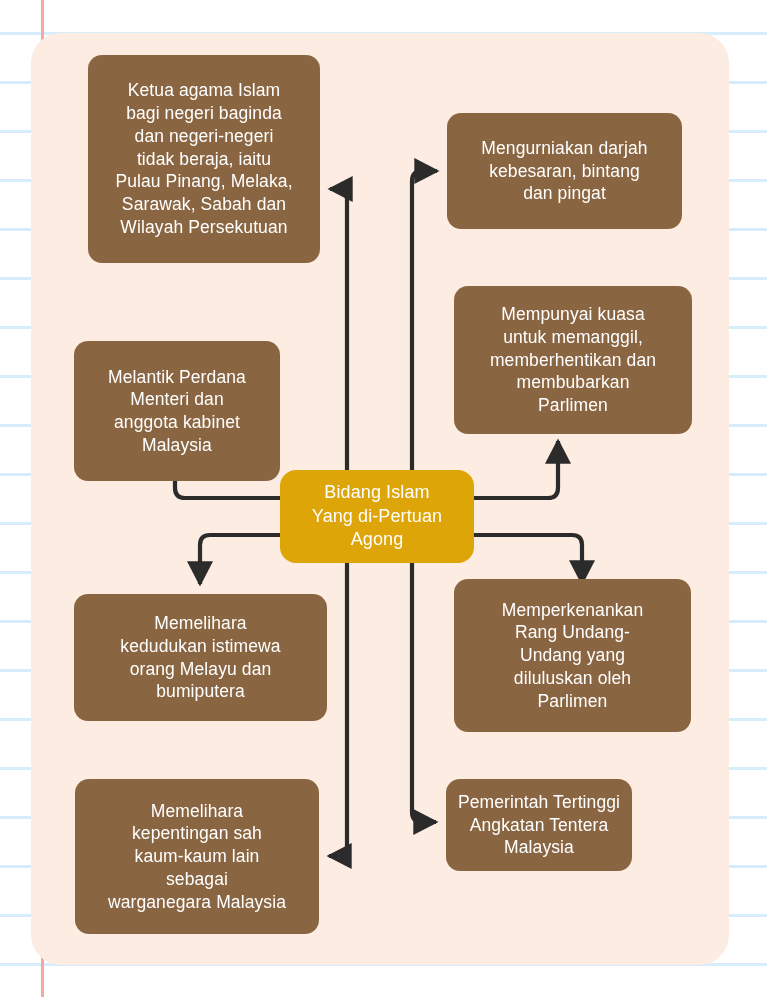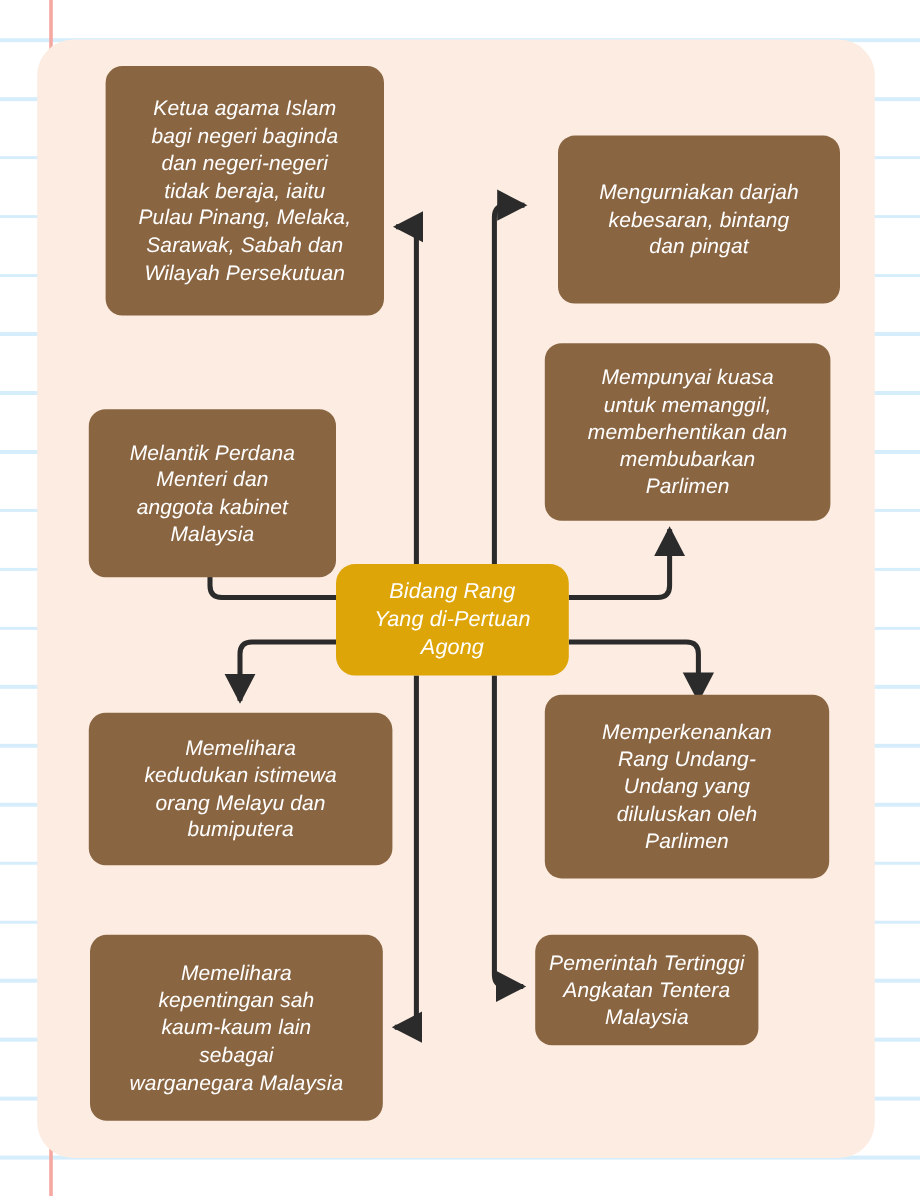--- a/index.html
+++ b/index.html
@@ -69,21 +69,20 @@
   .node {
     position: absolute;
     border-radius: 14px;
     display: flex;
     align-items: center;
     justify-content: flex-start;
     text-align: center;
     color: #ffffff;
     letter-spacing: 0.1px;
     padding: 8px 0;
-    font-style: italic;
   }
 
   .node.branch {
     background: #8a6542;
     font-size: 17.5px;
     line-height: 1.30;
   }
 
   .node.center {
     background: #dda508;
@@ -93,21 +92,21 @@
   }
 
   .node .label {
     display: block;
     width: 100%;
     white-space: pre-line;
   }
 
   
   #node-agama        { left: 88px;  top: 55px;  width: 232px; height: 208px; }
-  #node-darjah       { left: 447px; top: 113px; width: 235px; height: 140px; margin-left: 18px; }
+  #node-darjah       { left: 447px; top: 113px; width: 235px; height: 116px; }
   #node-melantik     { left: 74px;  top: 293px; width: 206px; height: 140px; margin-top: 48px; }
   #node-parlimen-kuasa{ left: 454px; top: 286px; width: 238px; height: 148px; }
   #node-center       { left: 280px; top: 470px; width: 194px; height: 93px; }
   #node-melayu       { left: 74px;  top: 594px; width: 253px; height: 127px; }
   #node-rang         { left: 454px; top: 579px; width: 237px; height: 153px; }
   #node-kepentingan  { left: 75px;  top: 779px; width: 244px; height: 155px; }
   #node-tentera      { left: 446px; top: 779px; width: 186px; height: 92px; }
 </style>
 </head>
 <body>
@@ -171,21 +170,21 @@
 
   <div class="node branch" id="node-parlimen-kuasa">
     <span class="label">Mempunyai kuasa
 untuk memanggil,
 memberhentikan dan
 membubarkan
 Parlimen</span>
   </div>
 
   <div class="node center" id="node-center">
-    <span class="label">Bidang Rang
+    <span class="label">Bidang Islam
 Yang di-Pertuan
 Agong</span>
   </div>
 
   <div class="node branch" id="node-melayu">
     <span class="label">Memelihara
 kedudukan istimewa
 orang Melayu dan
 bumiputera</span>
   </div>

